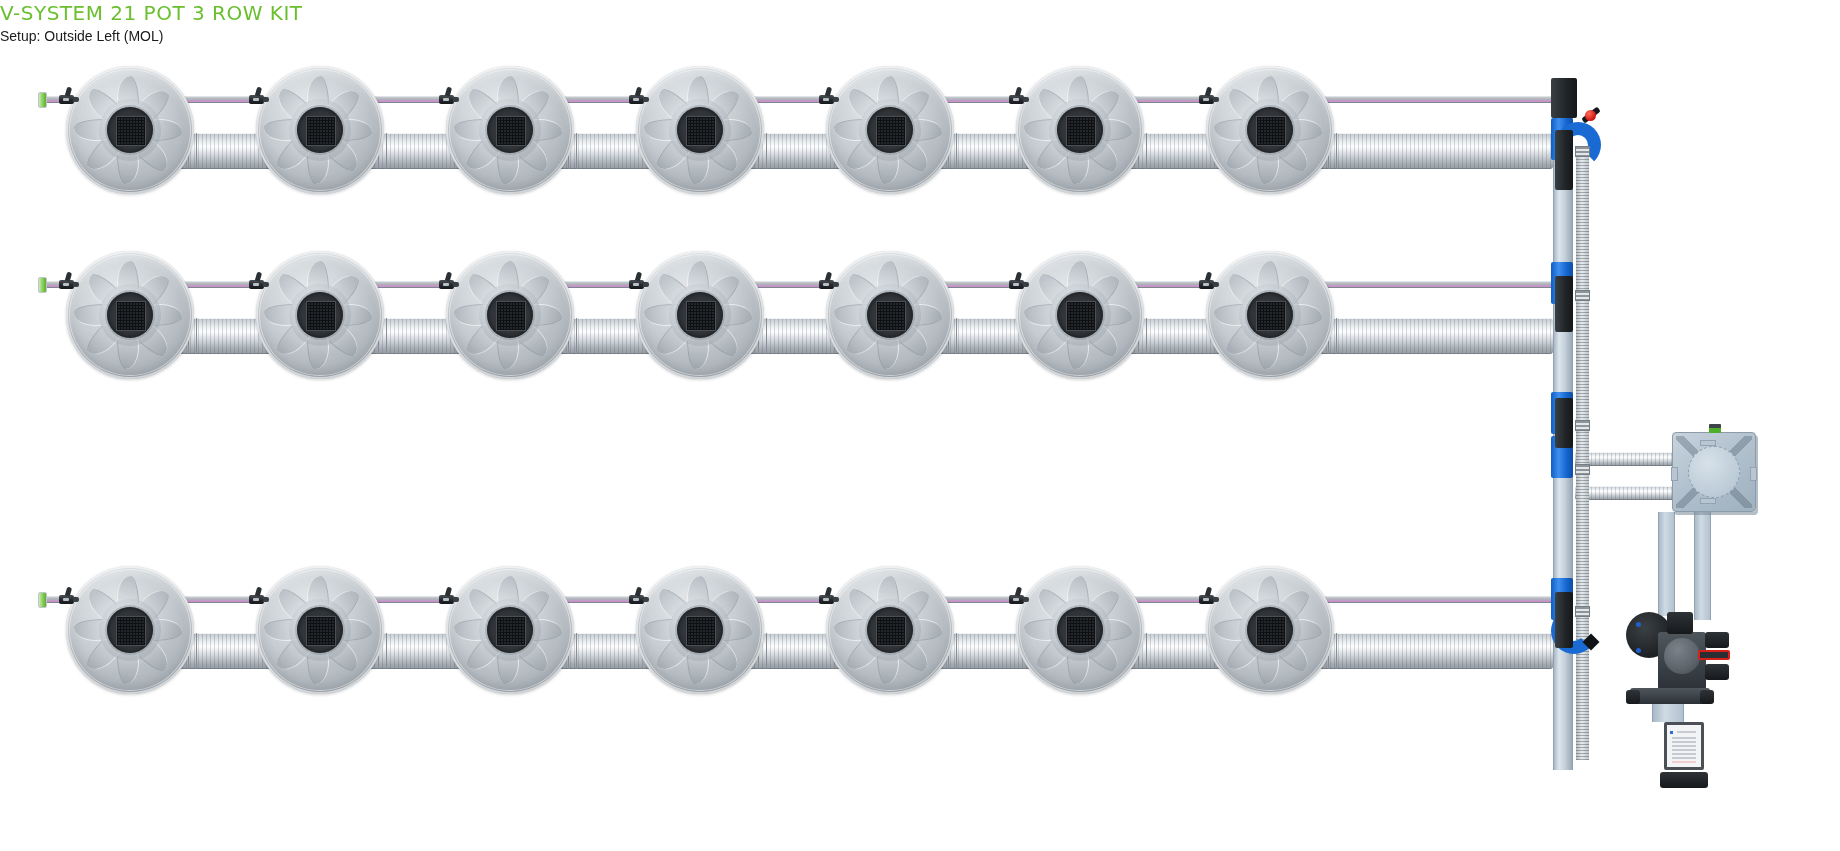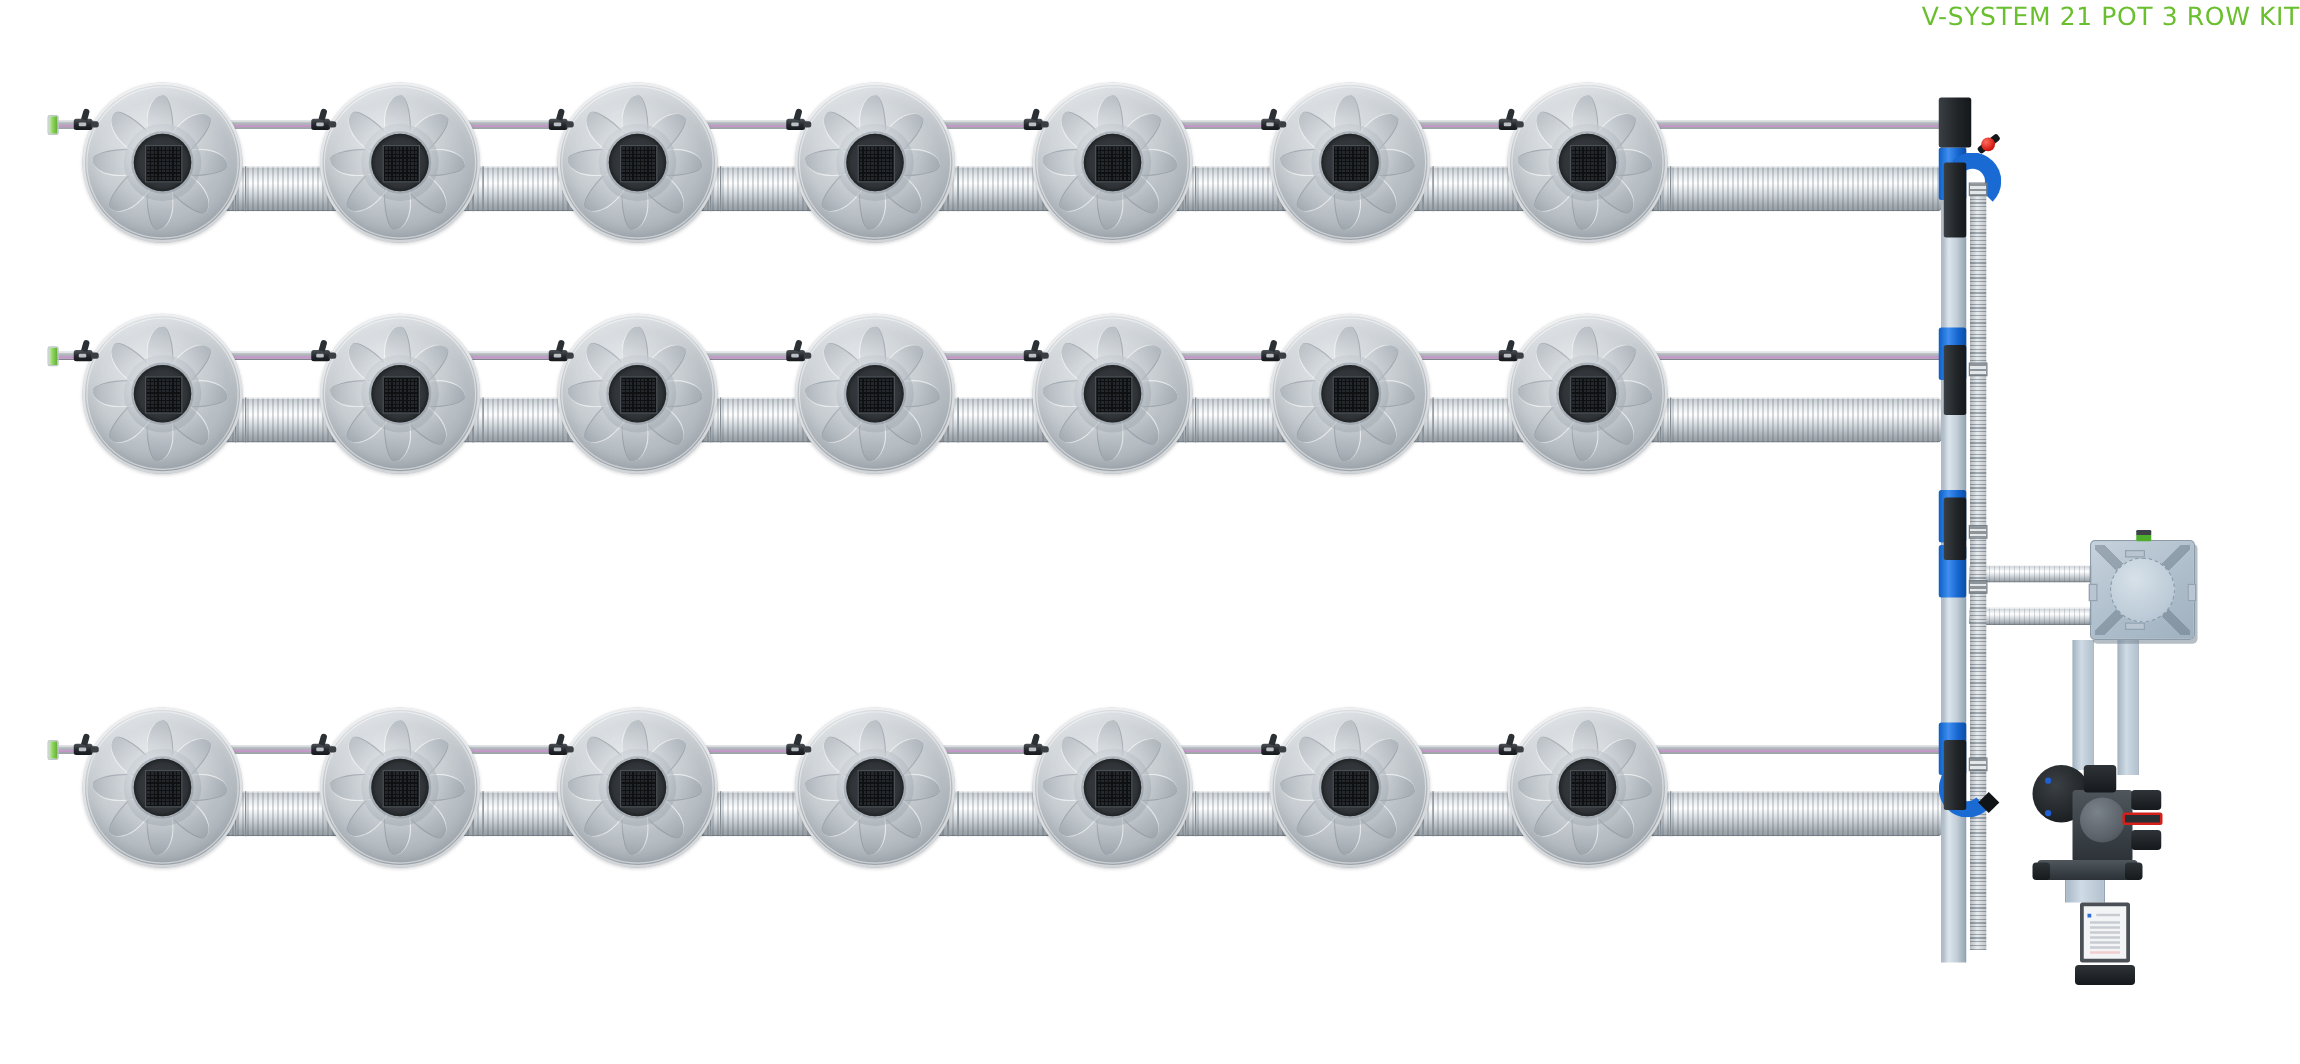--- a/index.html
+++ b/index.html
@@ -13,21 +13,21 @@
     width: 1840px;
     height: 851px;
     background: #ffffff;
     overflow: hidden;
   }
 
   
   #title-block {
     position: absolute;
     top: 0; left: 0; right: 0;
-    text-align: right;
+    text-align: left;
     pointer-events: none;
   }
   #main-title {
     font-size: 20px;
     font-weight: 400;
     letter-spacing: 0.5px;
     color: #6ABF2E;
     margin: 0;
     padding-top: 1px;
     font-family: "DejaVu Sans", sans-serif;
@@ -353,20 +353,21 @@
     margin-right: 2px;
   }
 </style>
 </head>
 <body>
 
 <div id="stage">
 
   <div id="title-block">
     <div id="main-title">V-SYSTEM 21 POT 3 ROW KIT</div>
+    <div id="sub-title">Setup: Outside Left (MOL)</div>
   </div>
 
   <div id="rows-container">
       <div class="row" style="top: 66px; width: 1840px;">
         <div class="main-hose" style="left: 130px; top: 67px; width: 1423px;"></div>
         <div class="hose-cuff" style="left: 188px; top: 67px;"></div>
         <div class="hose-cuff" style="left: 378px; top: 67px;"></div>
         <div class="hose-cuff" style="left: 568px; top: 67px;"></div>
         <div class="hose-cuff" style="left: 758px; top: 67px;"></div>
         <div class="hose-cuff" style="left: 948px; top: 67px;"></div>

